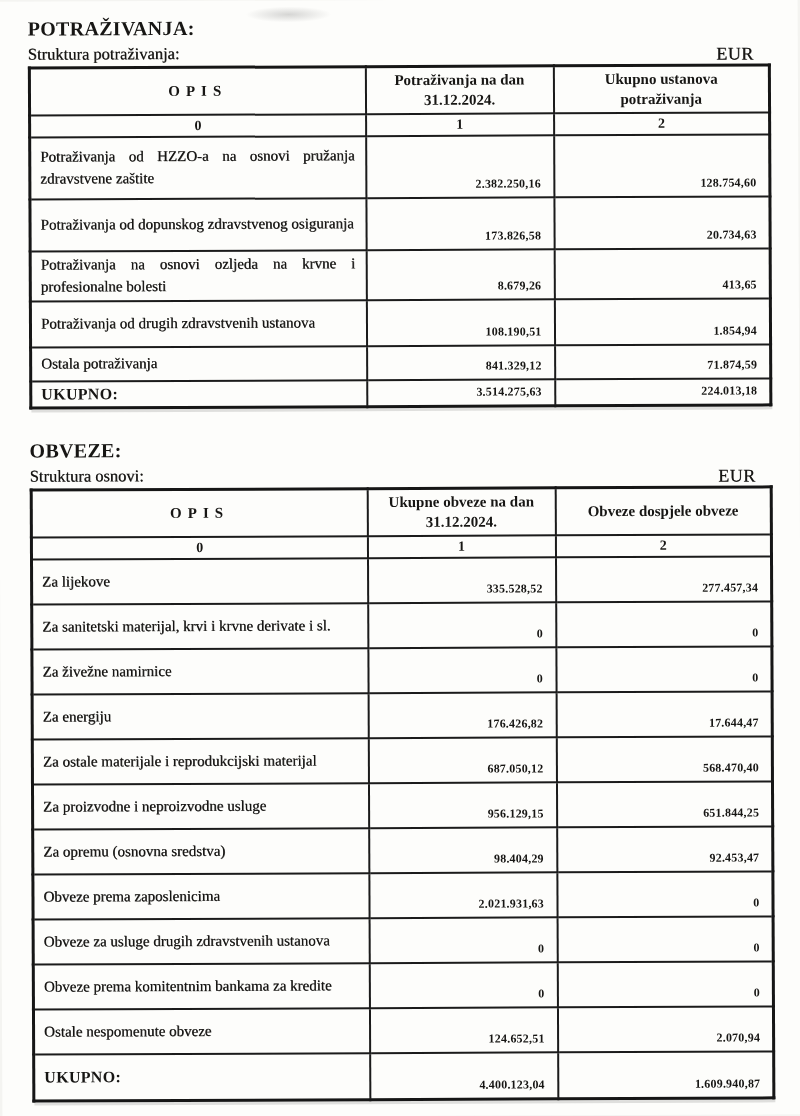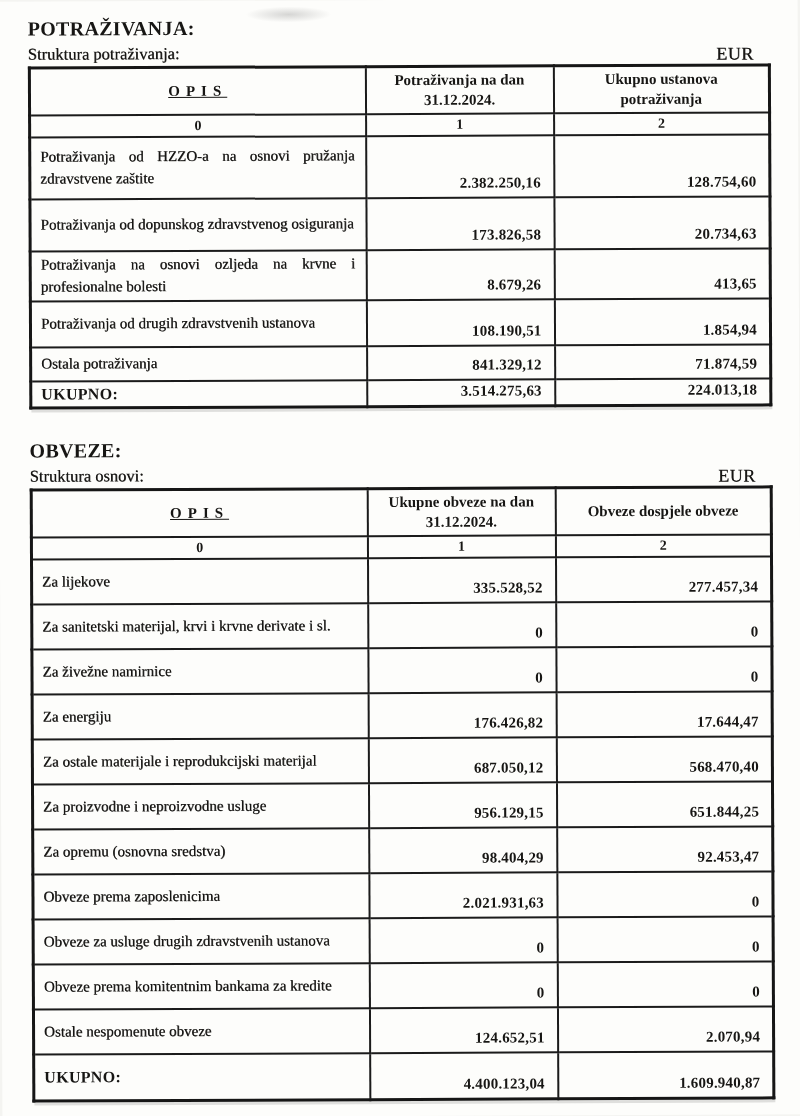--- a/index.html
+++ b/index.html
@@ -72,42 +72,42 @@
   .doc-table col.c2 { width: 216px; }
 
   .head-row th {
     font-size: 15px;
     font-weight: 700;
     text-align: center;
     vertical-align: middle;
     line-height: 1.3;
     padding: 3px 10px;
   }
-  .head-row th.opis { letter-spacing: 6px; padding: 3px 6px; text-decoration: underline; }
+  .head-row th.opis { letter-spacing: 6px; padding: 3px 6px; }
   #t1 .head-row { height: 42px; }
   #t2 .head-row { height: 44px; }
 
   .idx-row { height: 22px; }
   .idx-row td {
     font-size: 14px;
     font-weight: 700;
     text-align: center;
     vertical-align: middle;
     padding: 0;
   }
 
   td.label {
     font-size: 15px;
     text-align: justify;
     vertical-align: middle;
     line-height: 1.45;
     padding: 2px 10px 2px 9px;
   }
   td.num {
-    font-size: 15px;
+    font-size: 12px;
     font-weight: 700;
     text-align: right;
     vertical-align: bottom;
     padding: 0 12px 5px 0;
     letter-spacing: .2px;
   }
   .total-row td.total-label {
     font-size: 16px;
     font-weight: 700;
     vertical-align: middle;

